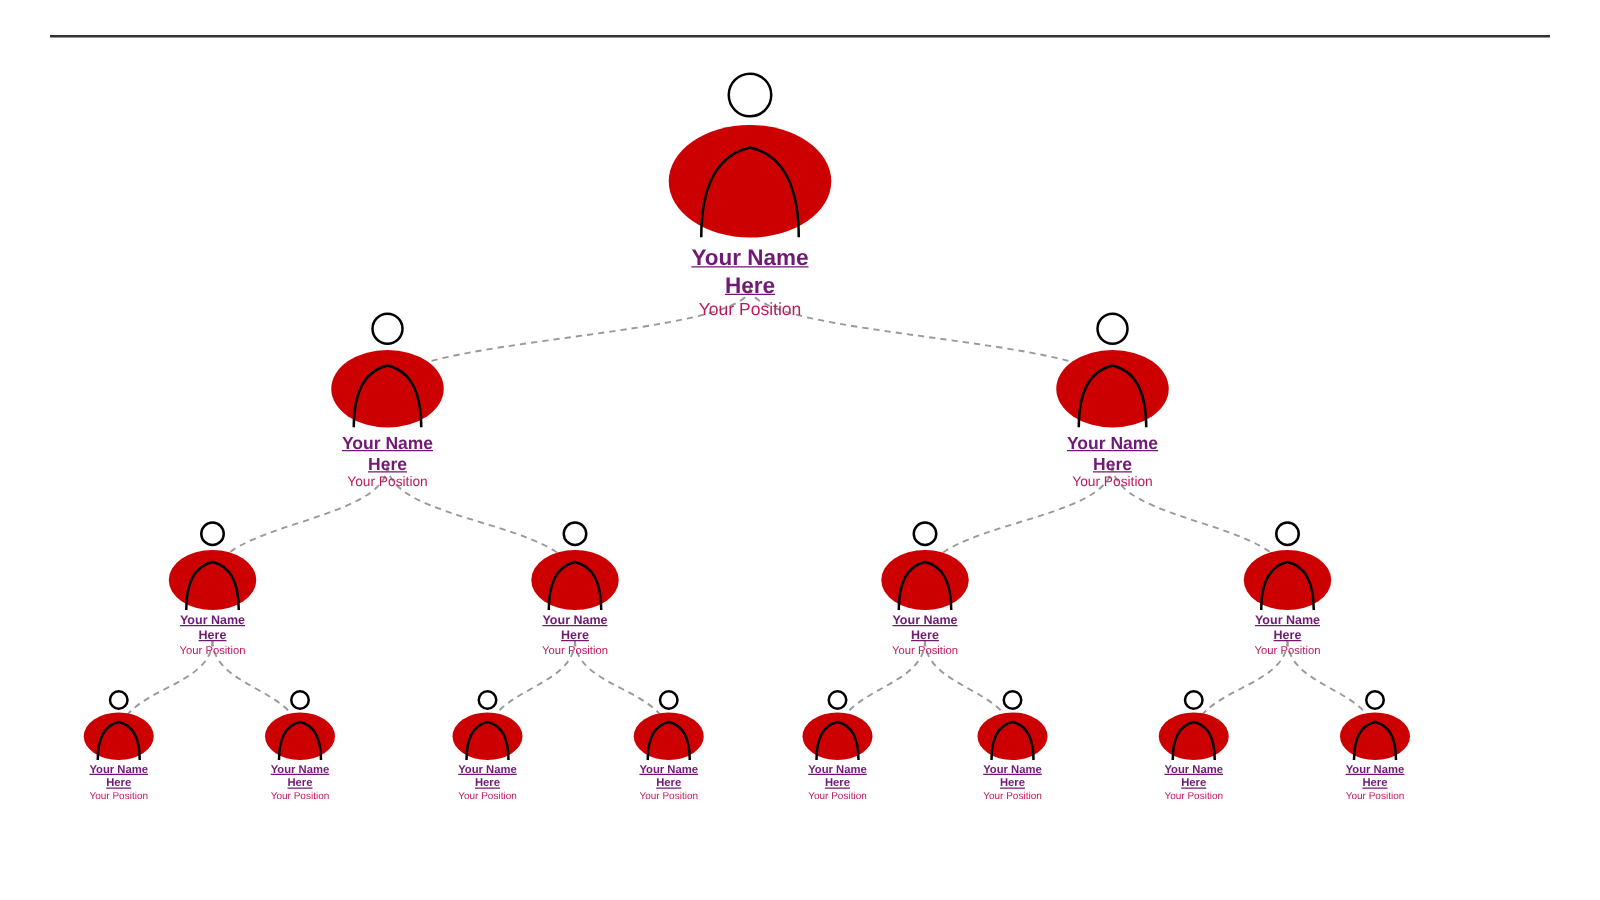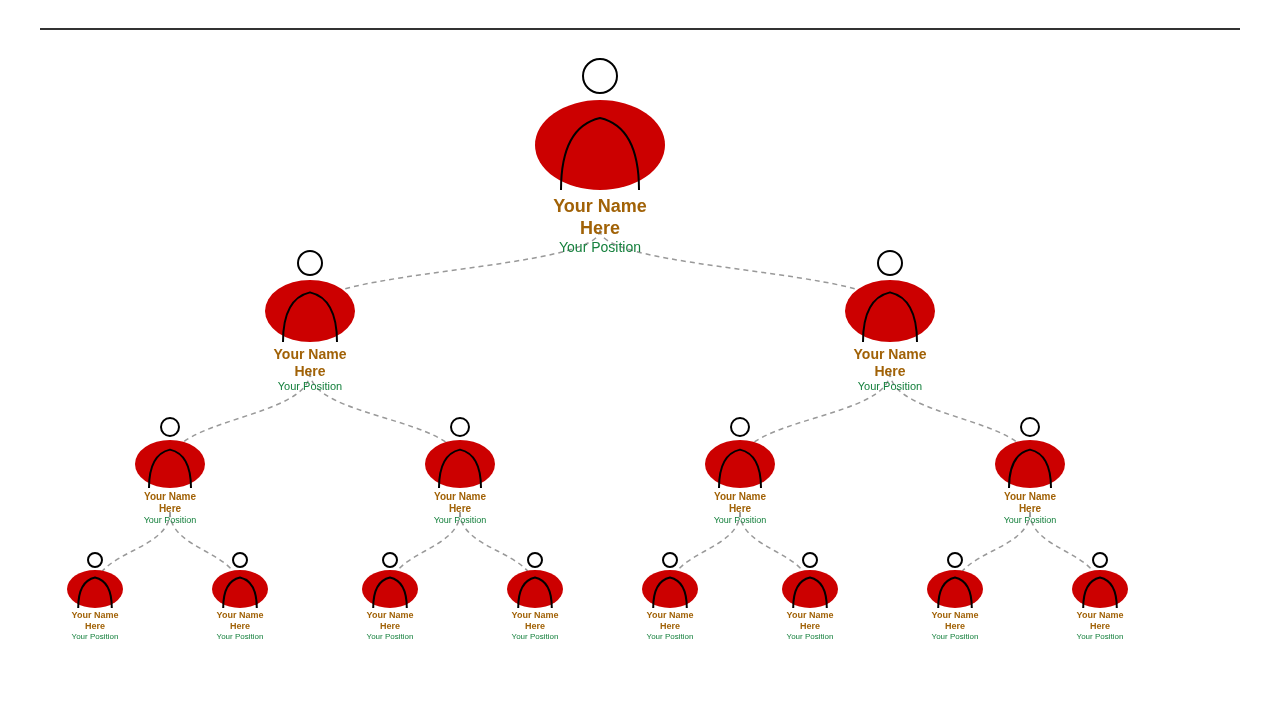--- a/index.html
+++ b/index.html
@@ -69,25 +69,26 @@
     }
     
     .head-circle {
       border-radius: 50%;
       background: #fff;
       border: 2px solid #000;
       position: absolute;
     }
     .node-name {
       font-weight: bold;
-      color: #a16207;
+      color: #701a75;
       line-height: 1.2;
+      text-decoration: underline;
     }
     .node-position {
-      color: #15803d;
+      color: #be185d;
     }
 
     
     .size-lg .person-ellipse { width: 130px; height: 90px; }
     .size-lg .head-circle { width: 36px; height: 36px; top: -42px; left: 50%; transform: translateX(-50%); }
     .size-lg .node-name { font-size: 18px; margin-top: 6px; }
     .size-lg .node-position { font-size: 14px; }
 
     .size-md .person-ellipse { width: 90px; height: 62px; }
     .size-md .head-circle { width: 26px; height: 26px; top: -30px; left: 50%; transform: translateX(-50%); }

